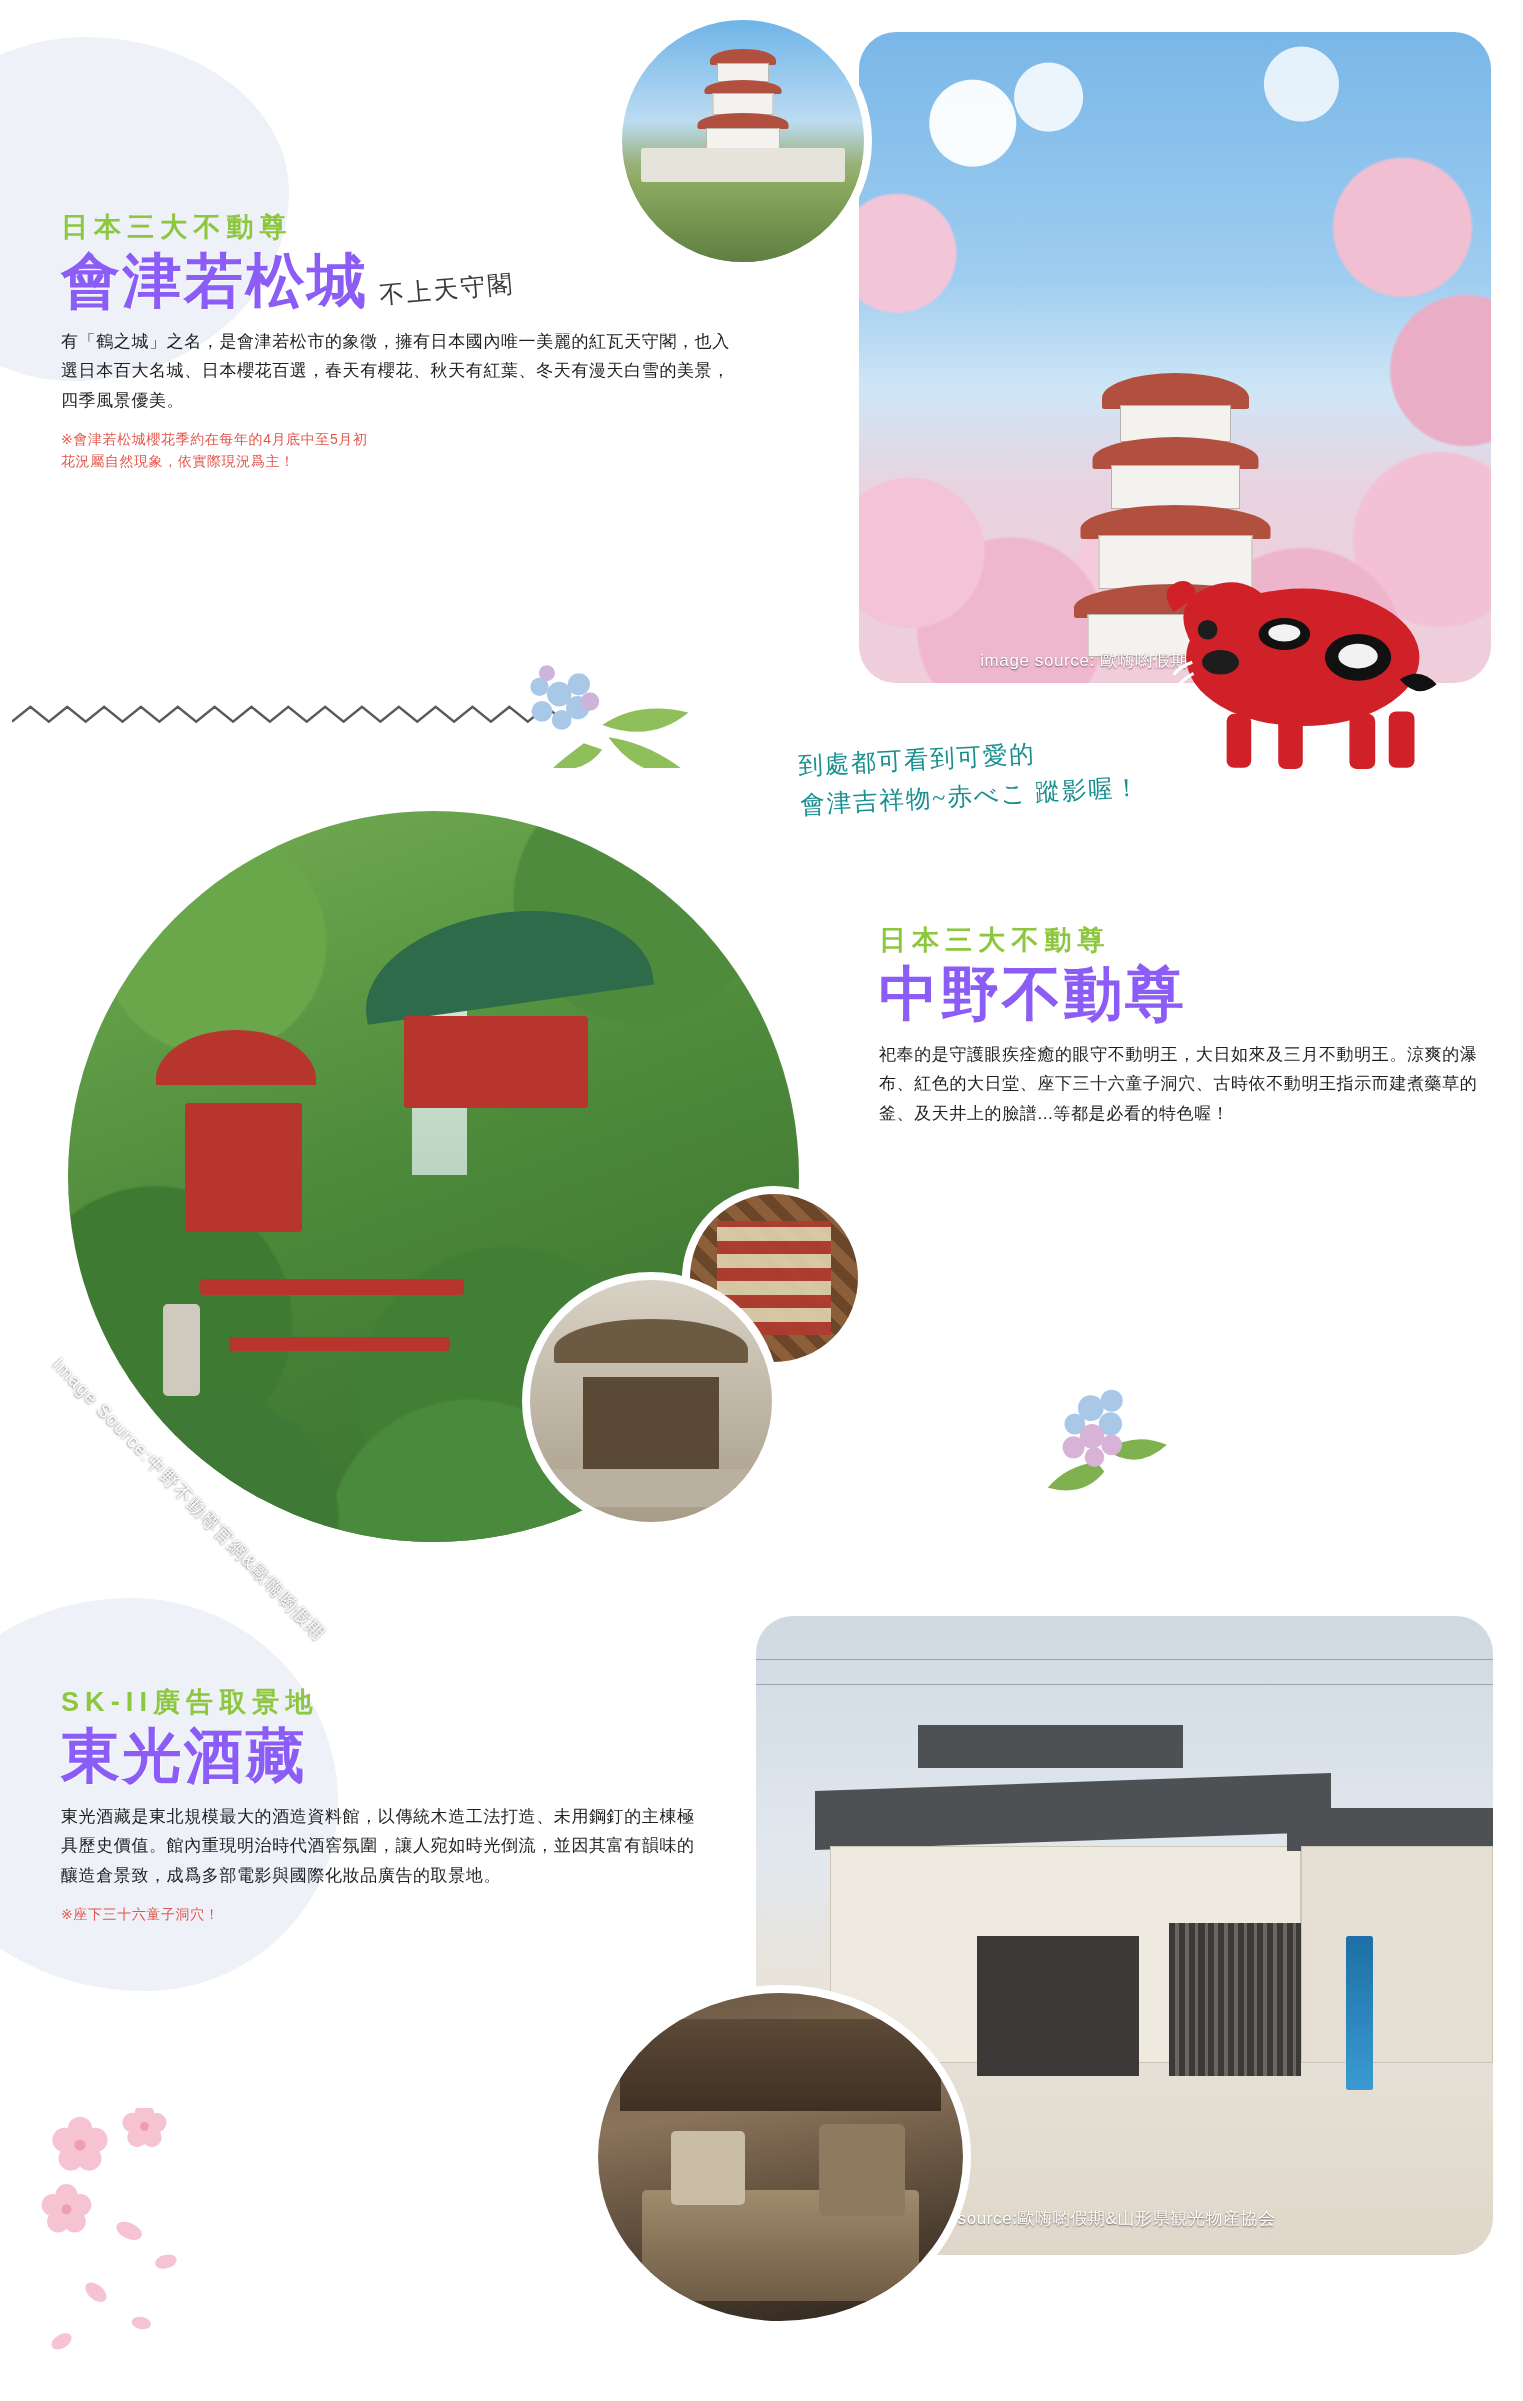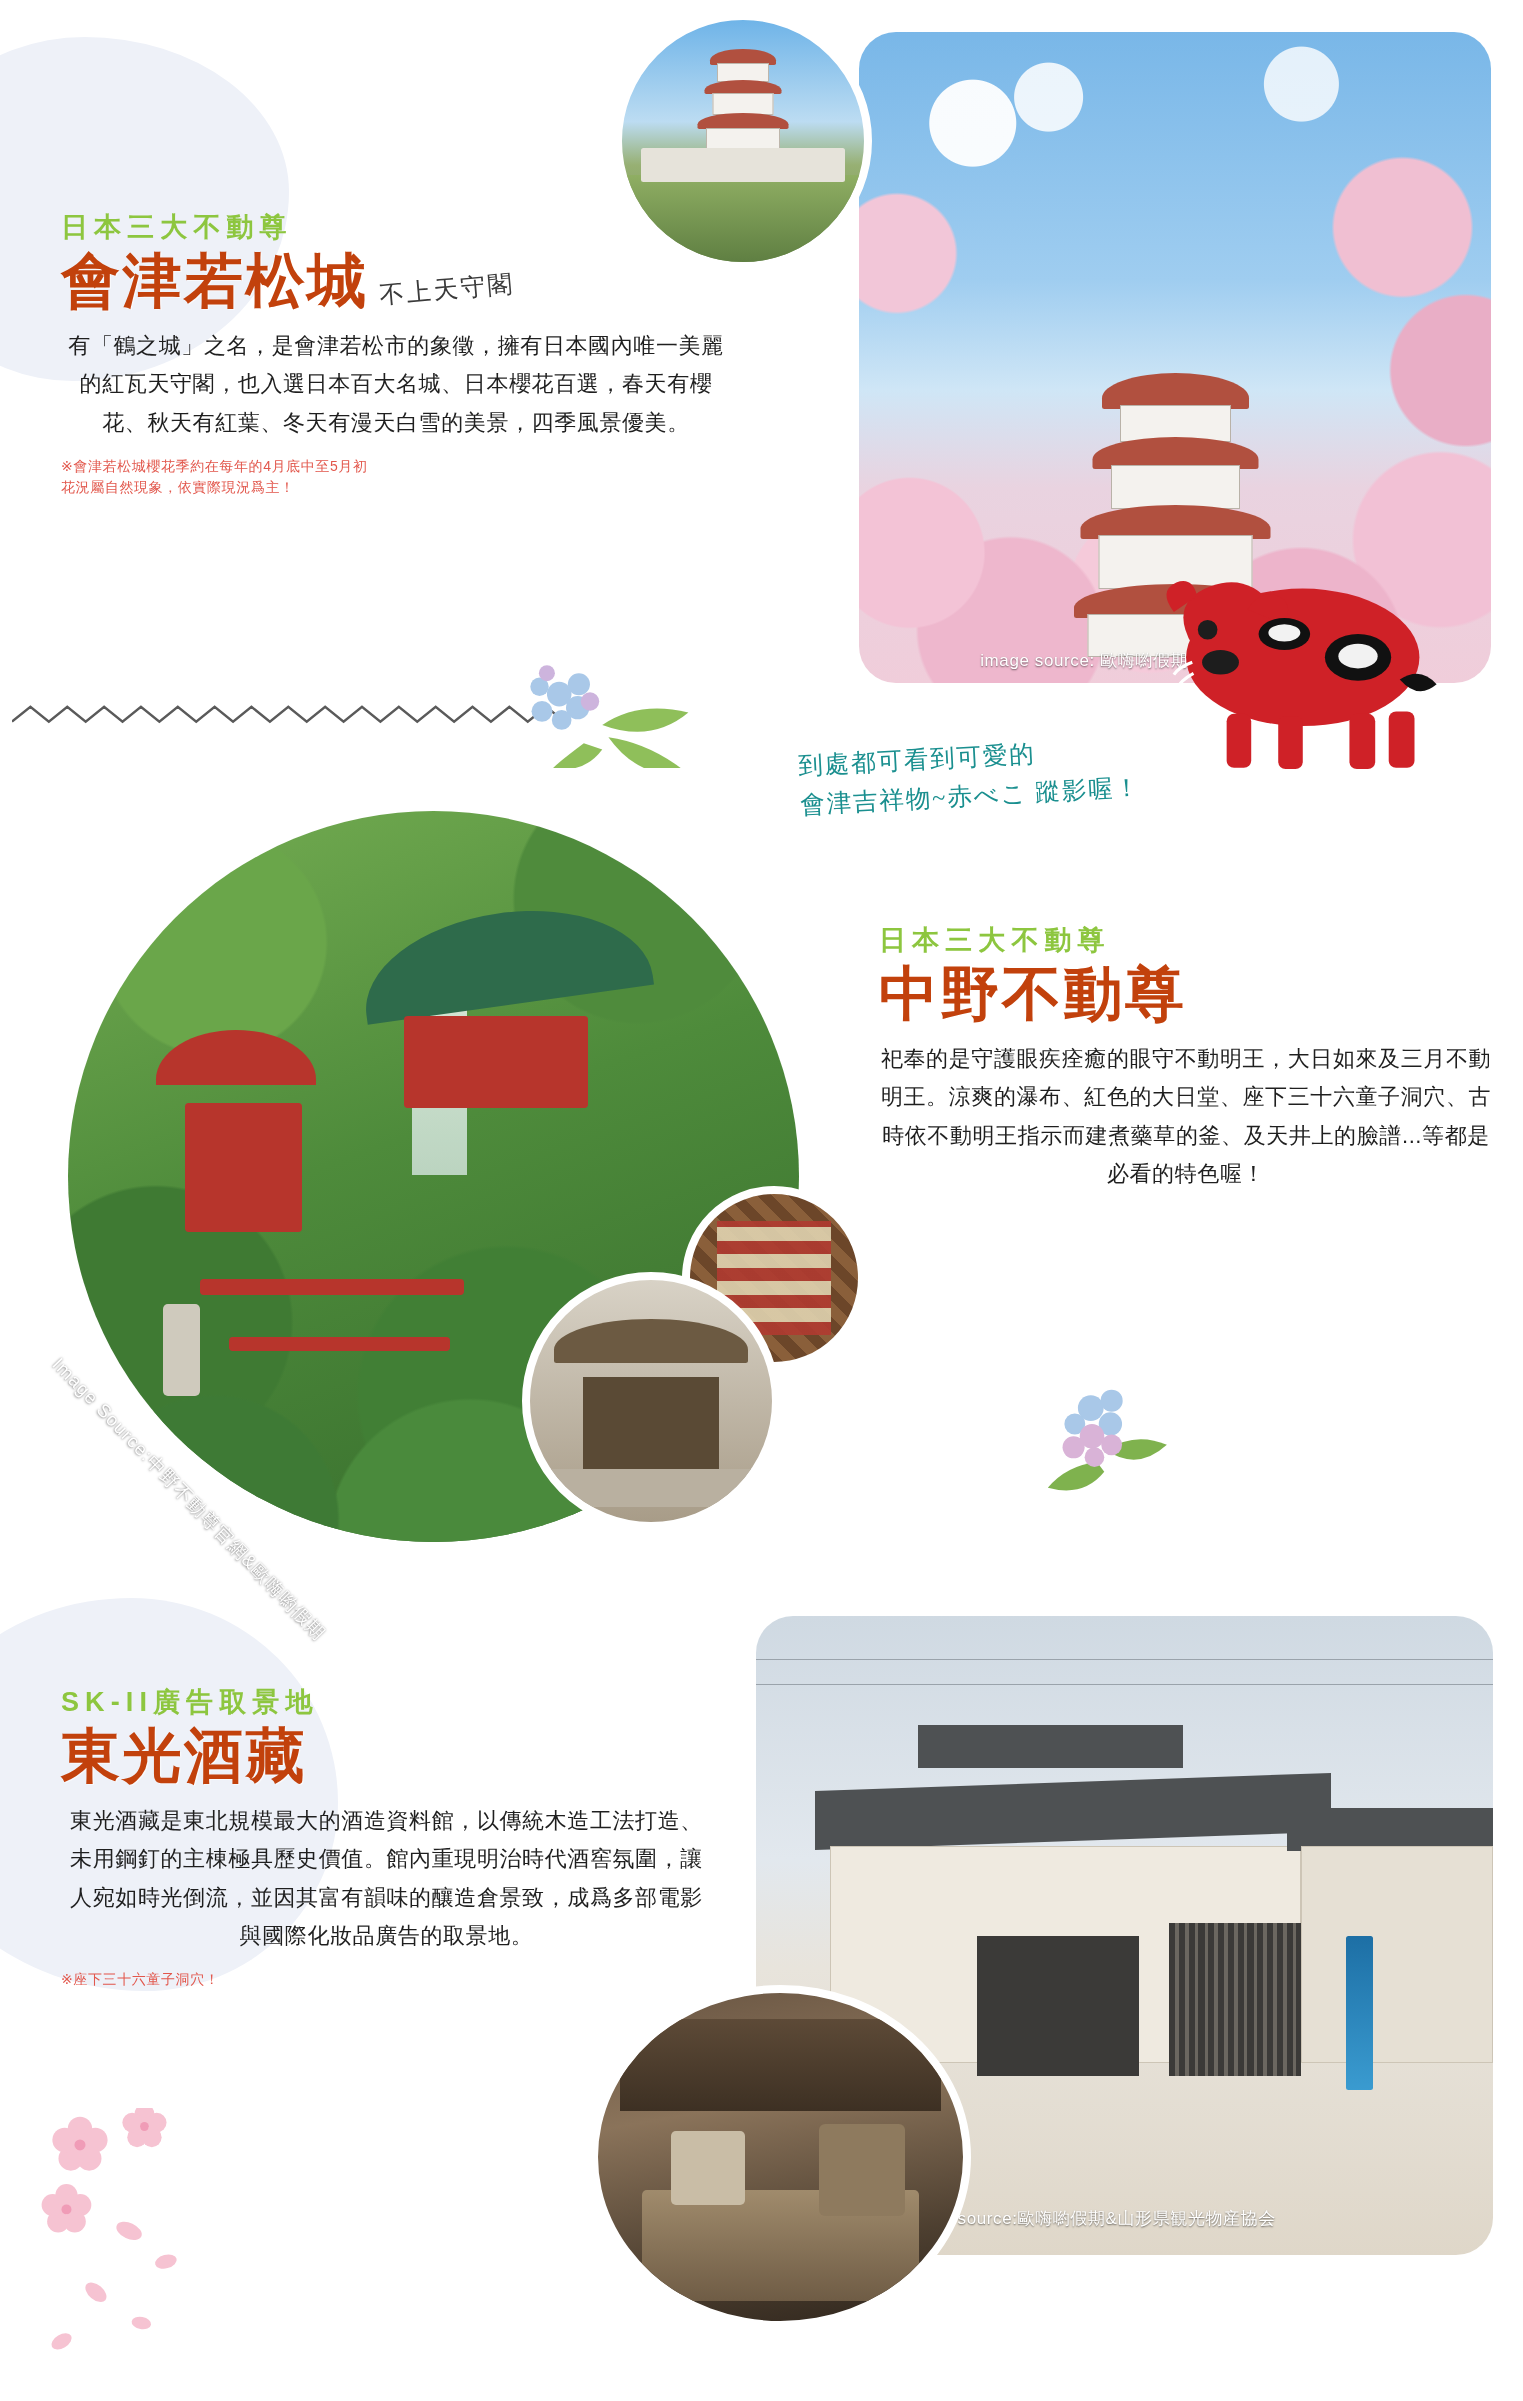--- a/index.html
+++ b/index.html
@@ -23,35 +23,35 @@
   .blob-2 { left:-92px; top:1598px; width:430px; height:393px; border-radius:52% 48% 45% 55%/48% 52% 48% 52%; }
 
   
   .section { position:absolute; z-index:3; }
 
   .eyebrow {
     font-size:27px; letter-spacing:6.1px; color:#8dc63f;
     font-weight:600; white-space:nowrap;
   }
   .title {
-    font-size:59px; font-weight:800; color:#c2410c;
+    font-size:59px; font-weight:800; color:#8b5cf6;
     letter-spacing:2.5px; line-height:1.05; white-space:nowrap;
     margin-top:6.1px;
     text-shadow: 1.2px 1.2px 0 rgba(255,255,255,.6);
   }
   .title-row { display:flex; align-items:flex-end; gap:11px; }
   .title-note {
     font-size:24.6px; color:#3a3a3a; font-weight:400;
     letter-spacing:2.5px; transform: rotate(-5deg) translateY(-7.4px);
     white-space:nowrap;
     font-family:"Liberation Serif", serif;
   }
   .body-text {
-    font-size:22px; line-height:1.75; color:#1f1f1f;
-    margin-top:13.5px; letter-spacing:0.6px;text-align:center;
+    font-size:17px; line-height:1.75; color:#1f1f1f;
+    margin-top:13.5px; letter-spacing:0.6px;
   }
   .note {
     font-size:14px; line-height:1.55; color:#e2574c;
     margin-top:13.5px; letter-spacing:0.6px;
   }
   .credit {
     position:absolute; font-size:17px; color:#ffffff;
     letter-spacing:0.6px; text-shadow:0 0.6px 1.8px rgba(0,0,0,.55);
     white-space:nowrap;
   }

